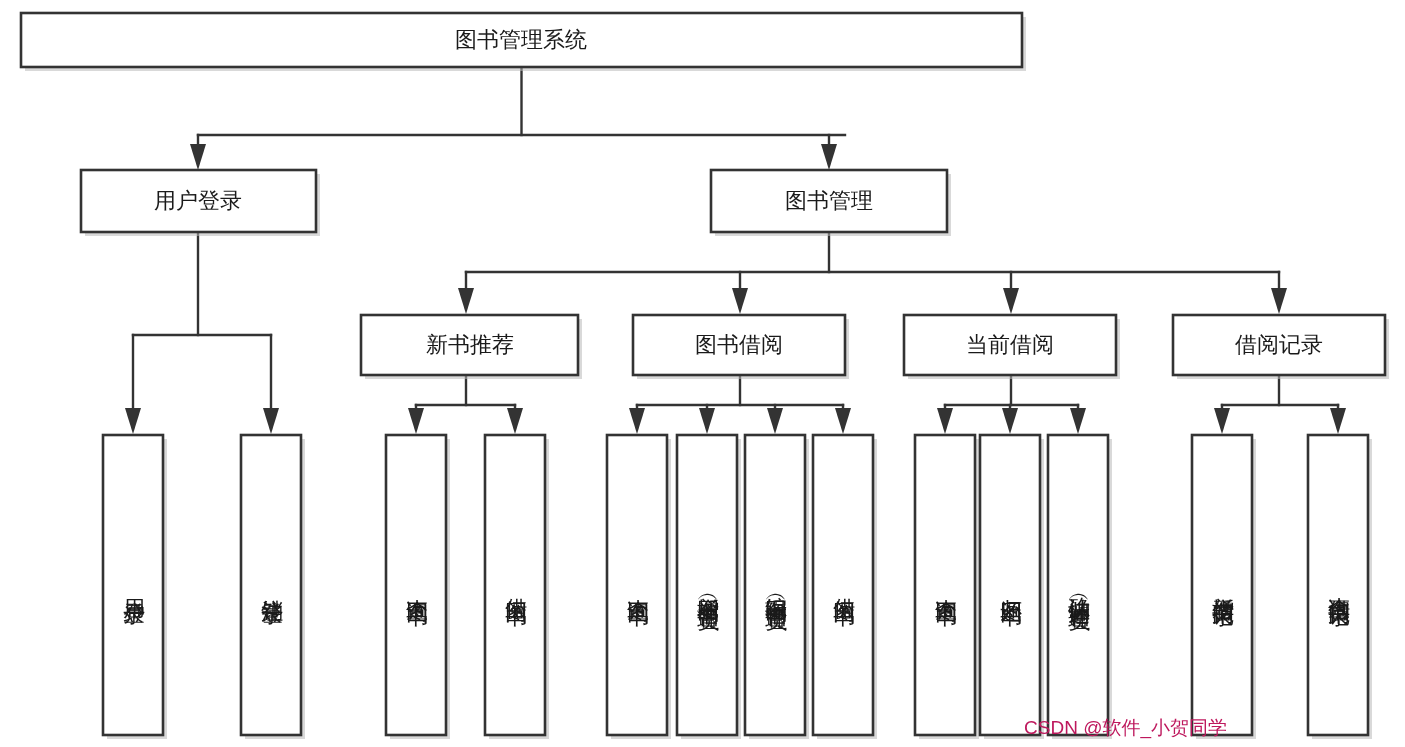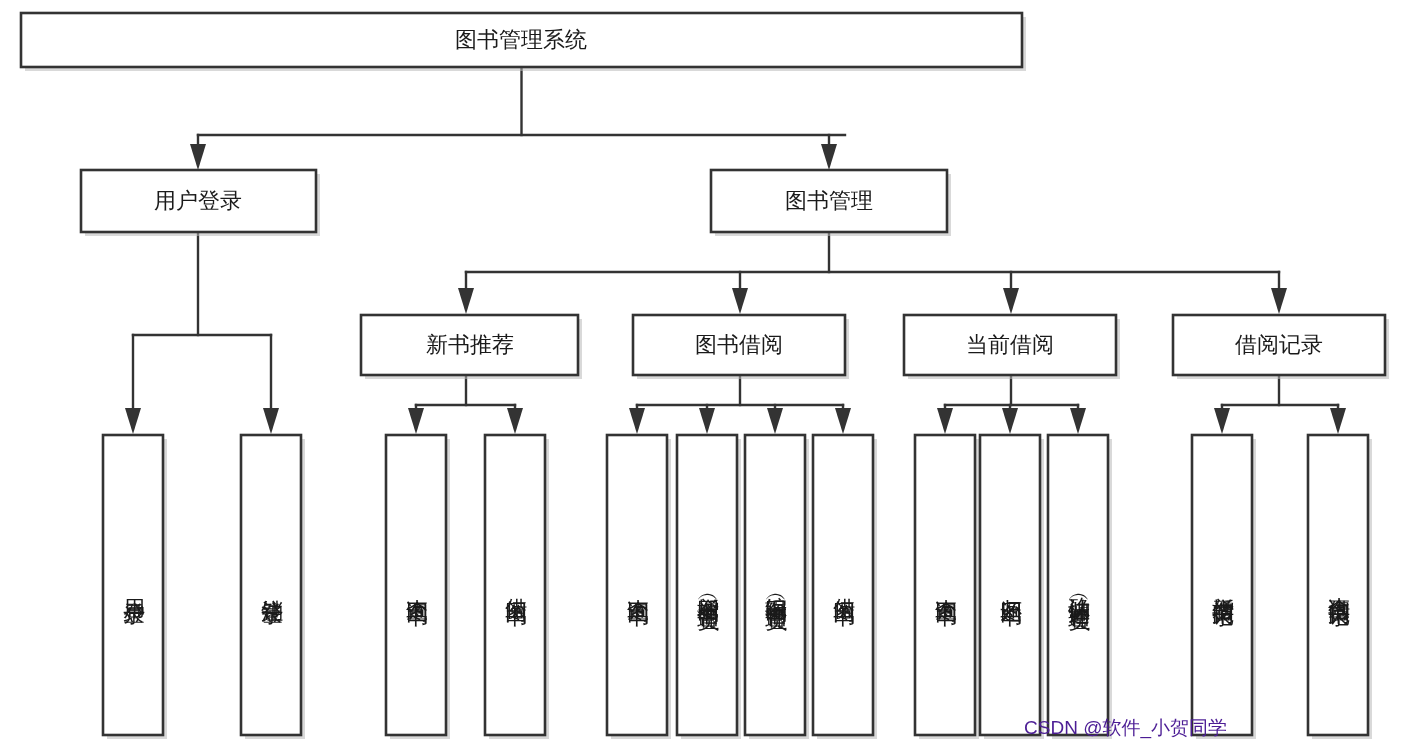--- a/index.html
+++ b/index.html
@@ -60,21 +60,21 @@
     text-orientation: upright;
     letter-spacing: 2px;
     dominant-baseline: middle;
   }
   .watermark {
     position: absolute;
     right: 10px;
     bottom: 6px;
     font-family: "Liberation Sans", "DejaVu Sans", sans-serif;
     font-size: 19px;
-    color: #4c1d95;
+    color: #be185d;
     white-space: nowrap;
     user-select: none;
   }
 </style>
 </head>
 <body>
 
 <div id="diagram-root">
 
   <svg class="flow" viewBox="0 0 1405 747">

